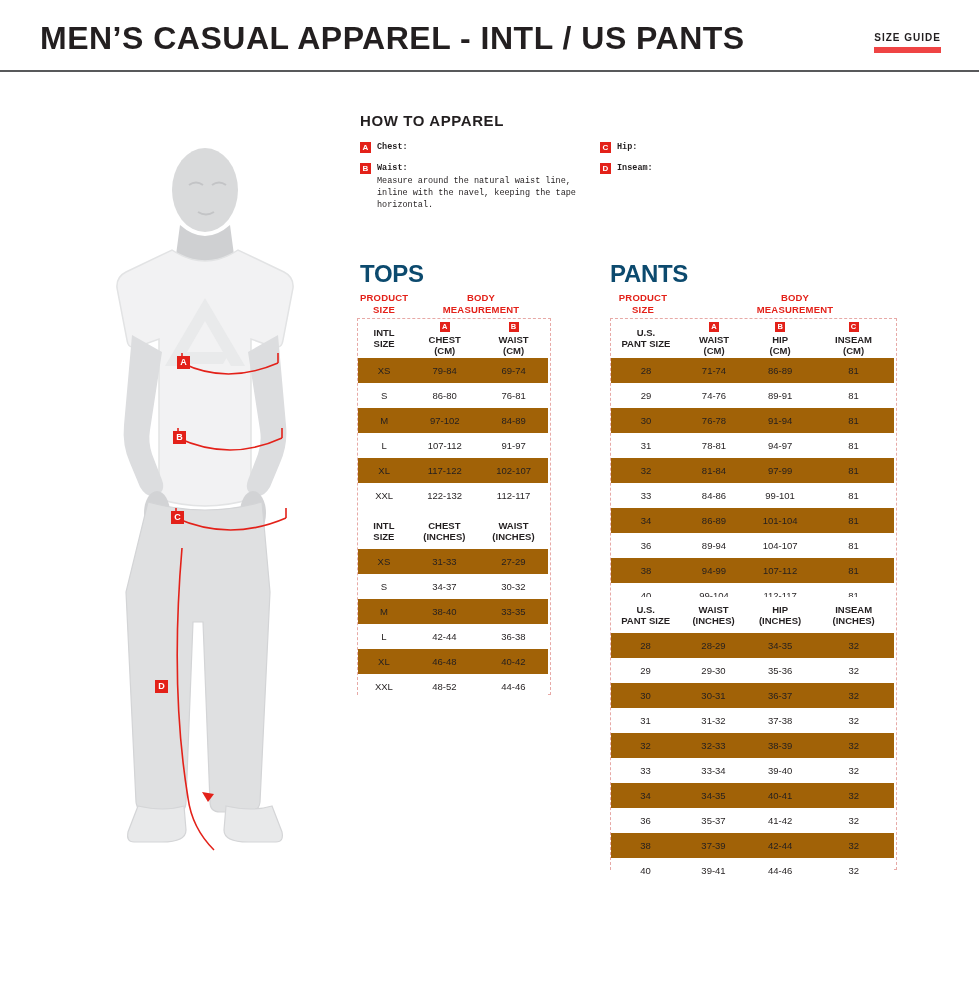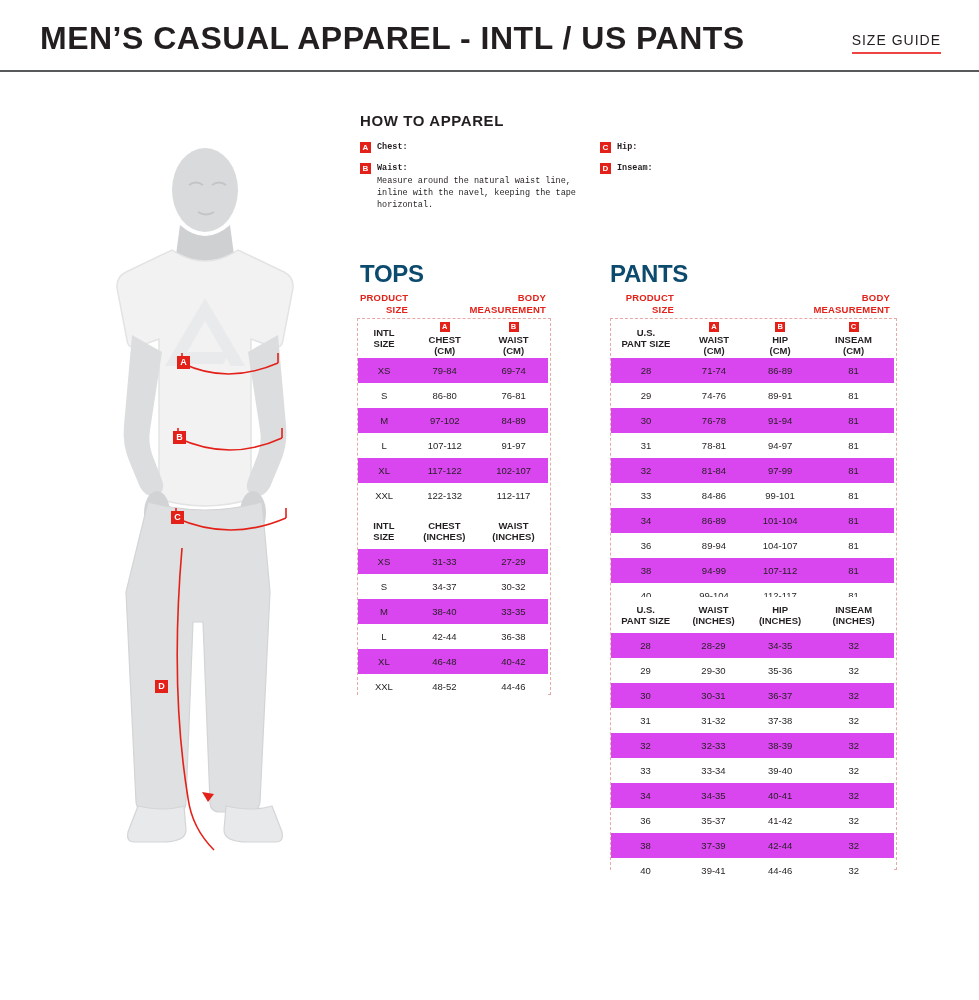--- a/index.html
+++ b/index.html
@@ -16,24 +16,24 @@
     position:absolute;left:0;top:0;width:979px;height:70px;
     border-bottom:2px solid #58595b;
   }
   .header-title{
     position:absolute;left:40px;top:20px;
     font-size:32px;font-weight:bold;letter-spacing:.5px;
     color:#231f20;
   }
   .header-guide{
     position:absolute;right:38px;top:32px;
-    font-size:14px;font-weight:normal;letter-spacing:1px;
+    font-size:10px;font-weight:bold;letter-spacing:1px;
     color:#231f20;
     padding-bottom:4px;
-    border-bottom:2px solid #ef4444;
+    border-bottom:6px solid #ef4444;
   }
   
   .howto{
     position:absolute;left:360px;top:112px;width:560px;
   }
   .howto-title{
     font-size:15px;font-weight:bold;letter-spacing:.6px;color:#231f20;
     margin-bottom:12px;
   }
   .howto-cols{display:flex;gap:22px;}
@@ -50,39 +50,39 @@
   .sect-title{
     position:absolute;font-size:24px;font-weight:bold;letter-spacing:-0.3px;
     color:#0c4a6e;
     margin-top:8px;
   }
   #tops-title{left:360px;top:252px;}
   #pants-title{left:610px;top:252px;}
   
   .redhead{
     position:absolute;font-size:9.5px;font-weight:bold;color:#e32119;
-    text-align:right;line-height:1.25;letter-spacing:.2px;
+    text-align:center;line-height:1.25;letter-spacing:.2px;
   }
   
   table{border-collapse:collapse;position:absolute;}
   table td, table th{
     border:none;
     font-size:9.5px;
     color:#231f20;
     text-align:center;
     vertical-align:middle;
     height:23px;
     font-weight:normal;
   }
   .hdr td{
     font-size:9.5px;font-weight:bold;line-height:1.2;height:34px;
     background:#ffffff;
   }
   .hdr td.lbl{font-weight:bold;}
-  tr.alt td{background:#d946ef;}
+  tr.alt td{background:#a16207;}
   tr.plain td{background:#ffffff;}
   .dashed-box{
     position:absolute;border:1px dashed #e7a9a6;
     pointer-events:none;
   }
   .hdr-badge{
     display:inline-block;width:10px;height:10px;background:#e32119;color:#fff;
     font-size:7.5px;font-weight:bold;line-height:10px;text-align:center;
     margin-bottom:2px;
   }

